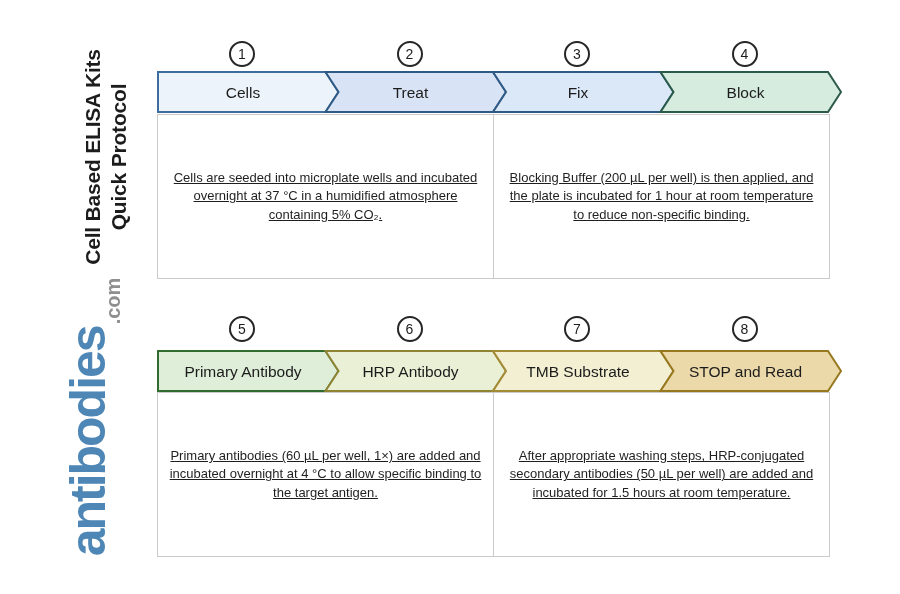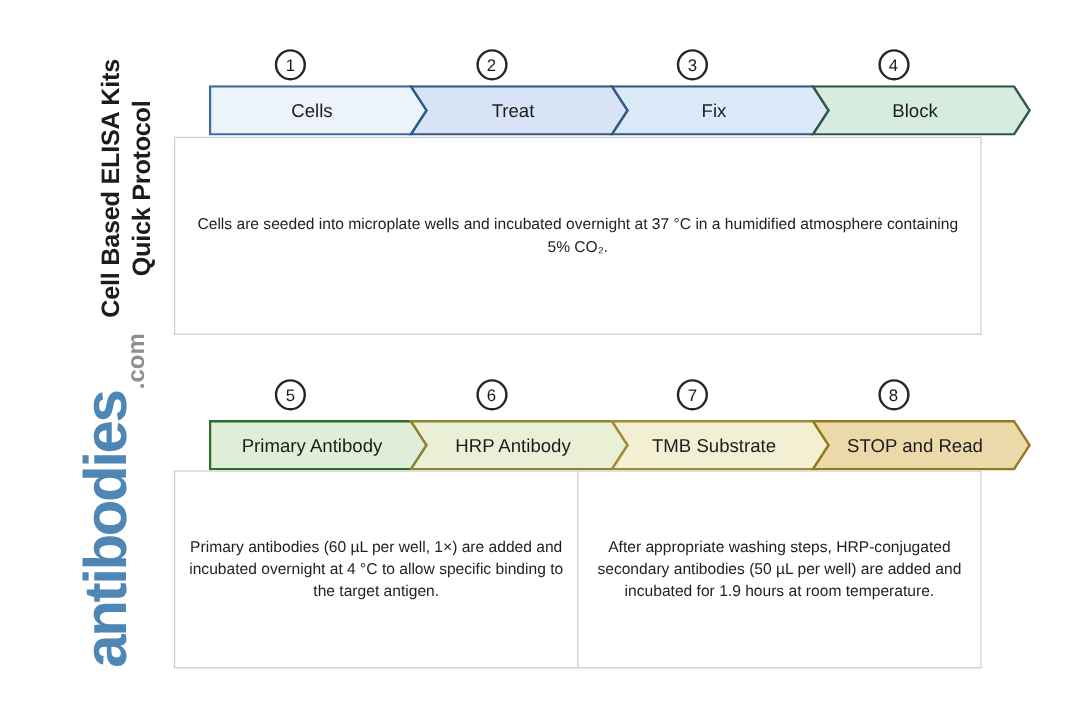--- a/index.html
+++ b/index.html
@@ -22,26 +22,26 @@
   }
   .logo-main{font-size:50px;font-weight:bold;letter-spacing:-2px;}
   .logo-tld{font-size:20px;font-weight:bold;margin-left:2px;transform:translateY(15px);display:inline-block;}
   
   .circle{
     position:absolute;width:26px;height:26px;border:2px solid #262626;border-radius:50%;
     background:#ffffff;box-sizing:border-box;display:flex;align-items:center;justify-content:center;
     font-size:14px;color:#1c1c1c;
   }
   
-  .band{position:absolute;left:157px;width:686px;height:42px;margin-left:17px;}
+  .band{position:absolute;left:157px;width:686px;height:42px;}
   .band svg{display:block;}
   .band text{font-family:"Liberation Sans", sans-serif;font-size:15.5px;fill:#1c1c1c;}
   
   .boxes{
-    position:absolute;left:145px;width:673px;height:165px;display:flex;
+    position:absolute;left:157px;width:673px;height:165px;display:flex;text-decoration:underline;
   }
   .dbox{
     flex:1 1 0;border:1px solid #cbcbcb;background:#ffffff;box-sizing:border-box;
     display:flex;align-items:center;justify-content:center;text-align:center;
     padding:6px 9px;
   }
   .dbox + .dbox{margin-left:-1px;}
   .dbox p{margin:0;font-size:13px;line-height:1.4;color:#1f1f1f;}
 </style>
 </head>
@@ -74,20 +74,23 @@
       <text x="253.5" y="26.5" text-anchor="middle">Treat</text>
       <text x="421" y="26.5" text-anchor="middle">Fix</text>
       <text x="588.5" y="26.5" text-anchor="middle">Block</text>
     </svg>
   </div>
 
   <div class="boxes" style="top:114px">
     <div class="dbox">
         <p>Cells are seeded into microplate wells and incubated overnight at 37 °C in a humidified atmosphere containing 5% CO₂.</p>
       </div>
+    <div class="dbox">
+        <p>Blocking Buffer (200 µL per well) is then applied, and the plate is incubated for 1 hour at room temperature to reduce non-specific binding.</p>
+      </div>
   </div>
 
   <div class="circle" style="left:229px;top:316px">5</div>
   <div class="circle" style="left:396.5px;top:316px">6</div>
   <div class="circle" style="left:564px;top:316px">7</div>
   <div class="circle" style="left:731.5px;top:316px">8</div>
 
   <div class="band" style="top:350px">
     <svg width="686" height="42" viewBox="0 0 686 42">
       <polygon points="1,1 168.5,1 181.5,21 168.5,41 1,41" stroke-width="2" fill="#deeed8" stroke="#306b2f"></polygon>
@@ -99,17 +102,17 @@
       <text x="421" y="26.5" text-anchor="middle">TMB Substrate</text>
       <text x="588.5" y="26.5" text-anchor="middle">STOP and Read</text>
     </svg>
   </div>
 
   <div class="boxes" style="top:392px">
     <div class="dbox">
         <p>Primary antibodies (60 µL per well, 1×) are added and incubated overnight at 4 °C to allow specific binding to the target antigen.</p>
       </div>
     <div class="dbox">
-        <p>After appropriate washing steps, HRP-conjugated secondary antibodies (50 µL per well) are added and incubated for 1.9 hours at room temperature.</p>
+        <p>After appropriate washing steps, HRP-conjugated secondary antibodies (50 µL per well) are added and incubated for 1.5 hours at room temperature.</p>
       </div>
   </div>
 
 </div>
 
 </body></html>

